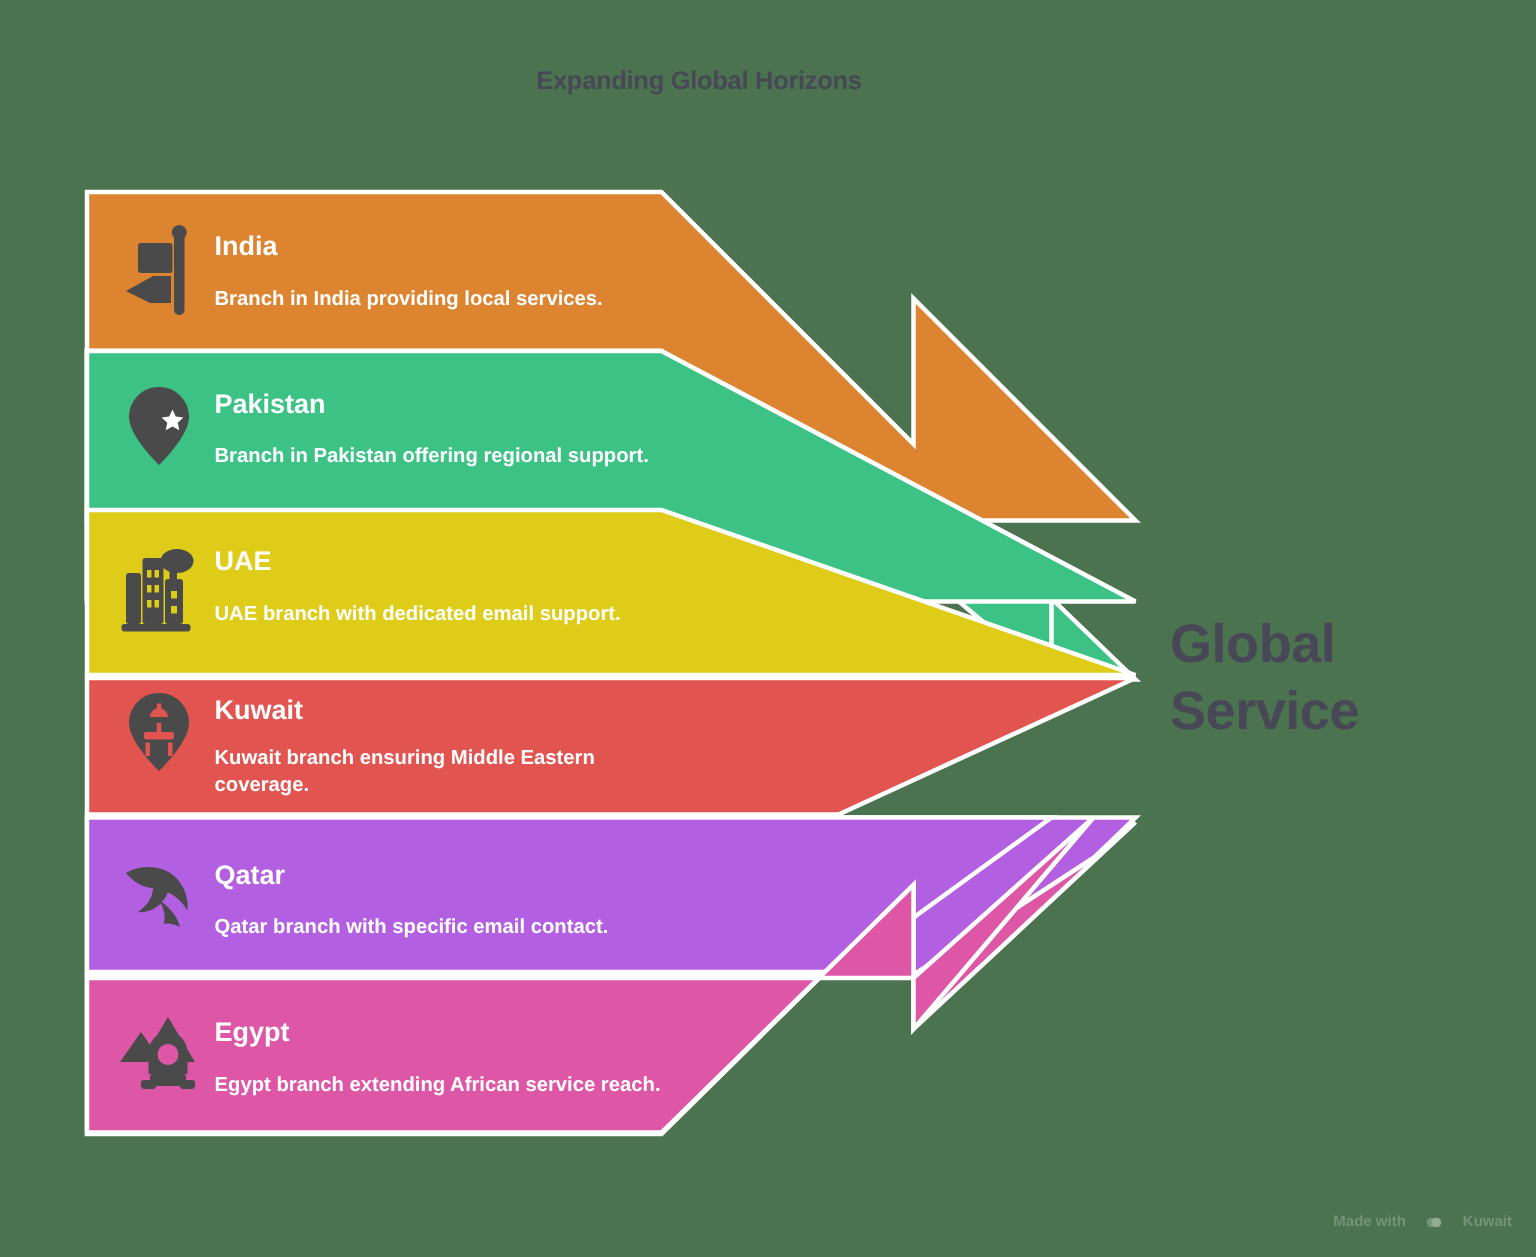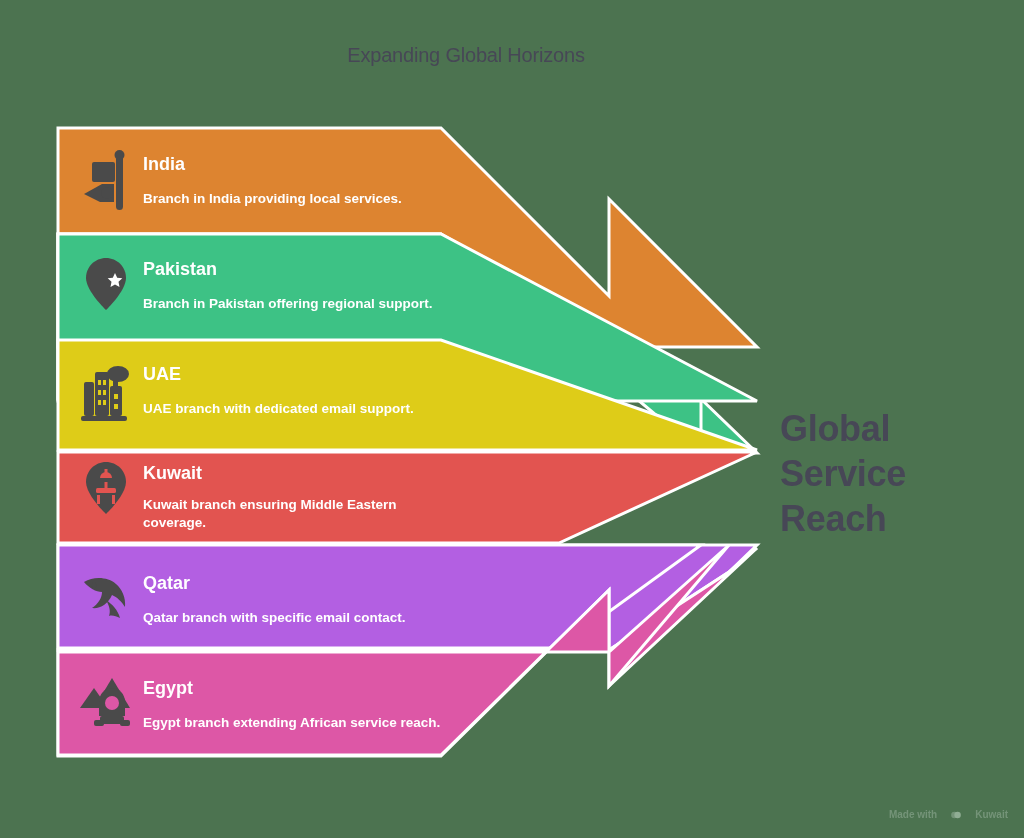--- a/index.html
+++ b/index.html
@@ -14,22 +14,22 @@
     overflow: hidden;
     position: relative;
   }
 
   #page-title {
     position: absolute;
     top: 44px;
     left: 0;
     width: 932px;
     text-align: center;
-    font-size: 20px;
-    font-weight: normal;
+    font-size: 17px;
+    font-weight: bold;
     color: #474756;
     letter-spacing: -0.2px;
   }
 
   #diagram {
     position: absolute;
     left: 0;
     top: 0;
     width: 1024px;
     height: 838px;
@@ -175,21 +175,20 @@
       <rect class="icon-shape" x="36" y="42" width="10" height="6" rx="2"></rect>
     </g>
     <text class="band-title" x="143" y="694">Egypt</text>
     <text class="band-desc" x="143" y="727">Egypt branch extending African service reach.</text>
   </g>
 
 </svg>
 
 <div id="right-label" style="color: rgb(71, 71, 86);">
   <div>Global Service</div>
-  <div>Reach</div>
 </div>
 
 <div id="watermark">
   <span>Made with</span>
   <span class="wm-icon">
     <svg viewBox="0 0 10 10" width="10" height="10">
       <circle cx="3.4" cy="5" r="3.2" fill="#7c9a80"></circle>
       <circle cx="6.6" cy="5" r="3.2" fill="#9db8a0"></circle>
     </svg>
   </span>

